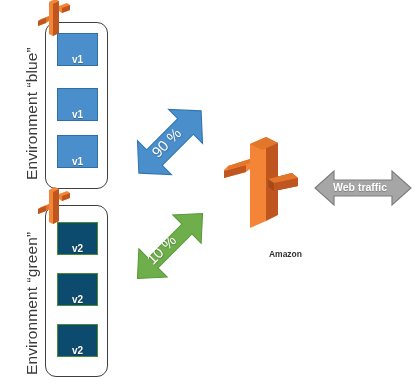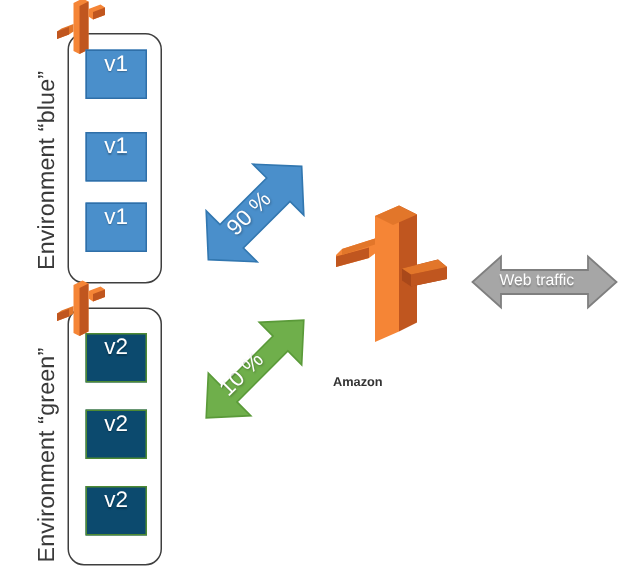--- a/index.html
+++ b/index.html
@@ -35,25 +35,26 @@
     border: 1.3px solid #3f3f3f;
     border-radius: 11px;
     background: #ffffff;
   }
 
   
   .tile {
     position: absolute;
     box-sizing: border-box;
     display: flex;
-    align-items: flex-start;
+    align-items: flex-end;
     justify-content: center;
-    font-size: 15px;
+    font-size: 10px;
     color: #ffffff;
     text-shadow: 0 1px 1px rgba(0,0,0,.28);
+    font-weight: bold;
   }
   .tile.blue {
     background: #4a8fcb;
     border: 1.2px solid #2f6fa8;
   }
   .tile.green {
     background: #0c4a6e;
     border: 1.2px solid #4e8a33;
   }
 
@@ -65,21 +66,21 @@
   }
   .mini-post svg { display: block; }
 
   
   .route53 {
     position: absolute;
   }
   .route53 svg { display: block; }
   .route53-caption {
     position: absolute;
-    text-align: left;
+    text-align: right;
     font-size: 8.5px;
     font-weight: bold;
     color: #333333;
     line-height: 1.25;
     white-space: pre-line;
   }
 
   
   .diag-arrow {
     position: absolute;
@@ -205,15 +206,15 @@
   </div>
   <div class="route53-caption" style="left:222px; top:238px; width:80px;">
     <div>Amazon</div>
   </div>
 
   <div class="web-arrow" style="left:313px; top:167px;">
     <svg width="100" height="42" viewBox="0 0 100 42">
       <polygon points="2,21 21,4 21,13 79,13 79,4 98,21 79,38 79,29 21,29 21,38" fill="#a6a6a6" stroke="#7f7f7f" stroke-width="1.2"></polygon>
     </svg>
   </div>
-  <div class="web-arrow-label" style="left:333px; top:181px;">Web traffic</div>
+  <div class="web-arrow-label" style="left:333px; top:181px;font-weight:bold;">Web traffic</div>
 
 </div>
 
 </body></html>

